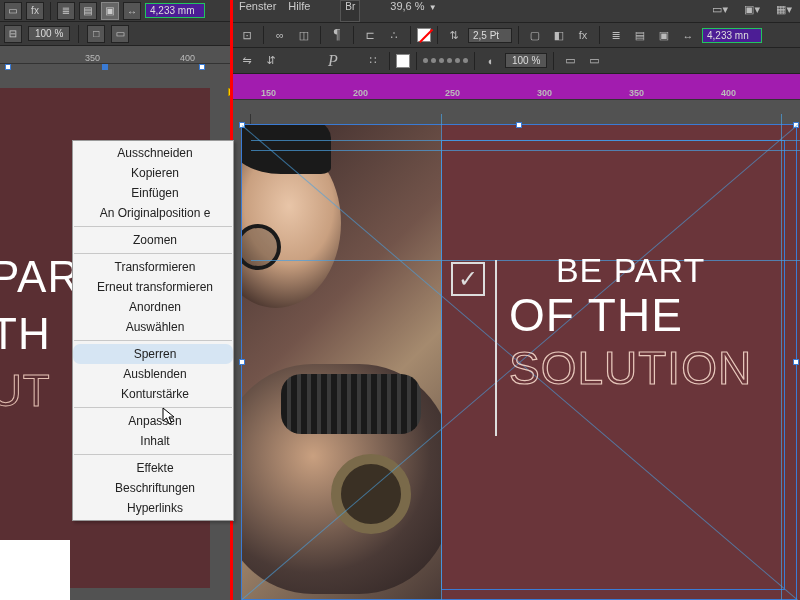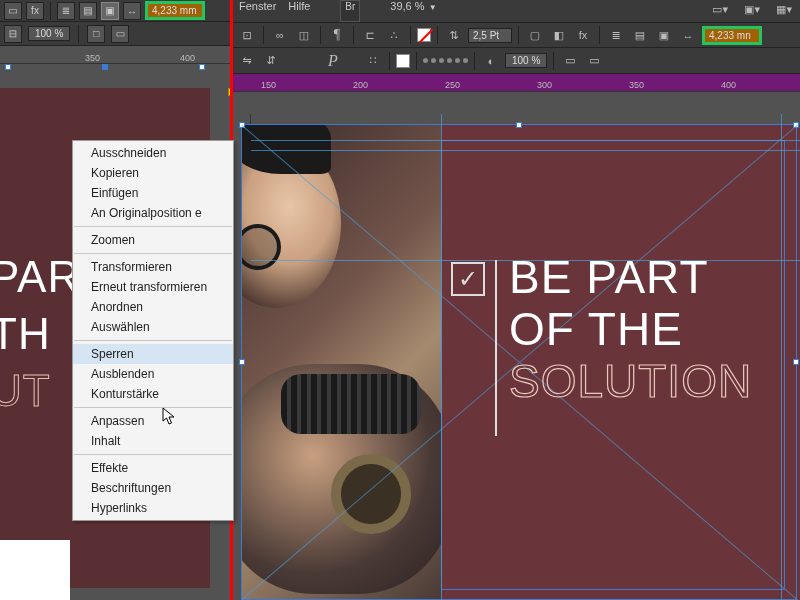--- a/index.html
+++ b/index.html
@@ -3,21 +3,21 @@
 <meta charset="utf-8">
 <style>
   * { margin: 0; padding: 0; box-sizing: border-box; font-family: "Segoe UI", Tahoma, sans-serif; }
   body { width: 800px; height: 600px; overflow: hidden; background: #3a3a3a; position: relative; }
 
   
   .left-panel { position: absolute; left: 0; top: 0; width: 230px; height: 600px; background: #525252; }
   .left-toolbar1 { height: 22px; background: #3a3a3a; border-bottom: 1px solid #222; display: flex; align-items: center; padding: 0 4px; gap: 4px; }
   .left-toolbar2 { height: 24px; background: #3a3a3a; border-bottom: 1px solid #222; display: flex; align-items: center; padding: 0 4px; gap: 6px; }
   .zoom-box { background: #555; border: 1px solid #222; color: #ddd; font-size: 10px; padding: 1px 6px; }
-  .meas-box { background: #a16207; border: 3px solid #22c55e; color: #ddd; font-size: 10px; padding: 1px 4px; min-width: 60px; }
+  .meas-box { background: #4c1d95; border: 1px solid #22c55e; color: #ddd; font-size: 10px; padding: 1px 4px; min-width: 60px; }
   .icon-btn { width: 18px; height: 18px; background: #555; border: 1px solid #222; display: flex; align-items: center; justify-content: center; color: #ccc; font-size: 10px; }
   .icon-btn.active { background: #666; border-color: #888; }
 
   .left-ruler { height: 18px; background: #525252; color: #bbb; font-size: 9px; border-bottom: 1px solid #333; display: flex; align-items: flex-end; padding-left: 10px; }
   .left-ruler span { position: absolute; }
   .left-ruler .t1 { left: 85px; } .left-ruler .t2 { left: 180px; }
 
   .left-canvas { position: absolute; left: 0; top: 64px; width: 230px; height: 536px; background: #525252; }
   .left-page { position: absolute; left: -10px; top: 24px; width: 220px; height: 500px; background: #5a2f33; }
   .left-sel-handles { position: absolute; left: 5px; top: 0; width: 200px; height: 24px; }
@@ -50,21 +50,21 @@
   .swatch-none { width: 14px; height: 14px; background: #fff; position: relative; border: 1px solid #888; }
   .swatch-none::after { content: ""; position: absolute; left: -1px; top: 50%; width: 18px; height: 1.5px; background: red; transform: rotate(-45deg); }
   .stroke-box { background: #555; border: 1px solid #222; color: #ddd; font-size: 10px; padding: 1px 4px; min-width: 44px; }
   .dots-row { display: flex; gap: 3px; }
   .dots-row .d { width: 5px; height: 5px; background: #888; border-radius: 50%; }
   .swatch-white { width: 14px; height: 14px; background: #fff; border: 1px solid #888; }
 
   .doc-tab { height: 22px; background: #3a3a3a; border-bottom: 1px solid #222; display: flex; align-items: center; padding: 0 8px; color: #ccc; font-size: 11px; }
   .doc-tab .close { margin-left: 10px; font-size: 12px; }
 
-  .r-ruler-h { position: relative; height: 18px; background: #701a75; border-bottom: 1px solid #333; color: #bbb; font-size: 9px; }
+  .r-ruler-h { position: relative; height: 26px; background: #a21caf; border-bottom: 1px solid #333; color: #bbb; font-size: 9px; font-weight: bold; }
   .r-ruler-h span { position: absolute; bottom: 1px; }
 
   .r-ruler-v { position: absolute; left: 0; top: 114px; width: 18px; height: 486px; background: #525252; border-right: 1px solid #333; }
 
   .r-canvas { position: absolute; left: 18px; top: 114px; width: 549px; height: 486px; background: #525252; }
   .page-bg { position: absolute; left: -10px; top: 10px; width: 570px; height: 476px; background: #6a353a; }
   .photo { position: absolute; left: -10px; top: 10px; width: 200px; height: 476px; background: linear-gradient(135deg, #3a2a2a 0%, #72544a 40%, #a58a6e 60%, #4a3a36 100%); overflow: hidden; }
   .photo .face { position: absolute; left: -30px; top: 14px; width: 130px; height: 170px; background: radial-gradient(ellipse at 60% 40%, #e8c5a8 0%, #c9a080 40%, #3a2824 80%); border-radius: 50%; }
   .photo .hat { position: absolute; left: -10px; top: -10px; width: 100px; height: 60px; background: #1a1a1a; border-radius: 40% 40% 10% 50%; }
   .photo .monocle { position: absolute; left: -6px; top: 100px; width: 46px; height: 46px; border: 4px solid #1a1a1a; border-radius: 50%; background: rgba(0,0,0,0.25); }
@@ -77,28 +77,28 @@
   .sel-frame .h.tl{left:-3px;top:-3px}.sel-frame .h.tc{left:50%;top:-3px;margin-left:-3px}.sel-frame .h.tr{right:-3px;top:-3px}
   .sel-frame .h.ml{left:-3px;top:50%;margin-top:-3px}.sel-frame .h.mr{right:-3px;top:50%;margin-top:-3px}
 
   .guide-v { position: absolute; top: 0; bottom: 0; width: 1px; background: #4aa0e0; opacity: 0.7; }
   .guide-h { position: absolute; left: 0; right: 0; height: 1px; background: #4aa0e0; opacity: 0.7; }
   .x-line { position: absolute; background: #4aa0e0; opacity: 0.6; height: 1px; transform-origin: left center; }
 
   .checkbox-frame { position: absolute; left: 200px; top: 148px; width: 34px; height: 34px; border: 2px solid #ddd; display: flex; align-items: center; justify-content: center; color: #ddd; font-size: 24px; }
   .vline { position: absolute; left: 244px; top: 146px; width: 2px; height: 176px; background: #ddd; }
   .headline { position: absolute; left: 258px; top: 138px; color: #fff; font-family: "Segoe UI Light", sans-serif; font-weight: 300; letter-spacing: 1px; }
-  .headline .row1 { font-size: 46px; line-height: 1.1; }
+  .headline .row1 { font-size: 34px; line-height: 1.1; text-align: center; }
   .headline .row2 { font-size: 46px; line-height: 1.15; }
   .headline .row3 { font-size: 46px; line-height: 1.15; color: transparent; -webkit-text-stroke: 1.2px #e8c8bc; }
 
   
-  .context-menu { position: absolute; left: 72px; top: 140px; width: 162px; background: #f4f4f4; border: 1px solid #9a9a9a; box-shadow: 2px 2px 3px rgba(0,0,0,0.25); z-index: 100; padding: 2px 0; }
+  .context-menu { position: absolute; left: 72px; top: 140px; width: 162px; background: #f4f4f4; border: 1px solid #9a9a9a; box-shadow: 2px 2px 3px rgba(0,0,0,0.25); z-index: 100; padding: 2px 0; text-align: center; }
   .context-menu .mi { padding: 3px 14px 3px 18px; font-size: 12px; color: #222; white-space: nowrap; overflow: hidden; cursor: default; }
-  .context-menu .mi.hov { background: #d6e5f3; }
+  .context-menu .mi.hov { background: #d6e5f3; border-radius: 7px; }
   .context-menu .msep { height: 1px; background: #c8c8c8; margin: 3px 1px; }
   .cursor { position: absolute; left: 162px; top: 407px; z-index: 200; pointer-events: none; }
   .cursor svg { width: 16px; height: 20px; }
 
 </style>
 </head>
 <body>
 
 <div class="left-panel">
   <div class="left-toolbar1">

